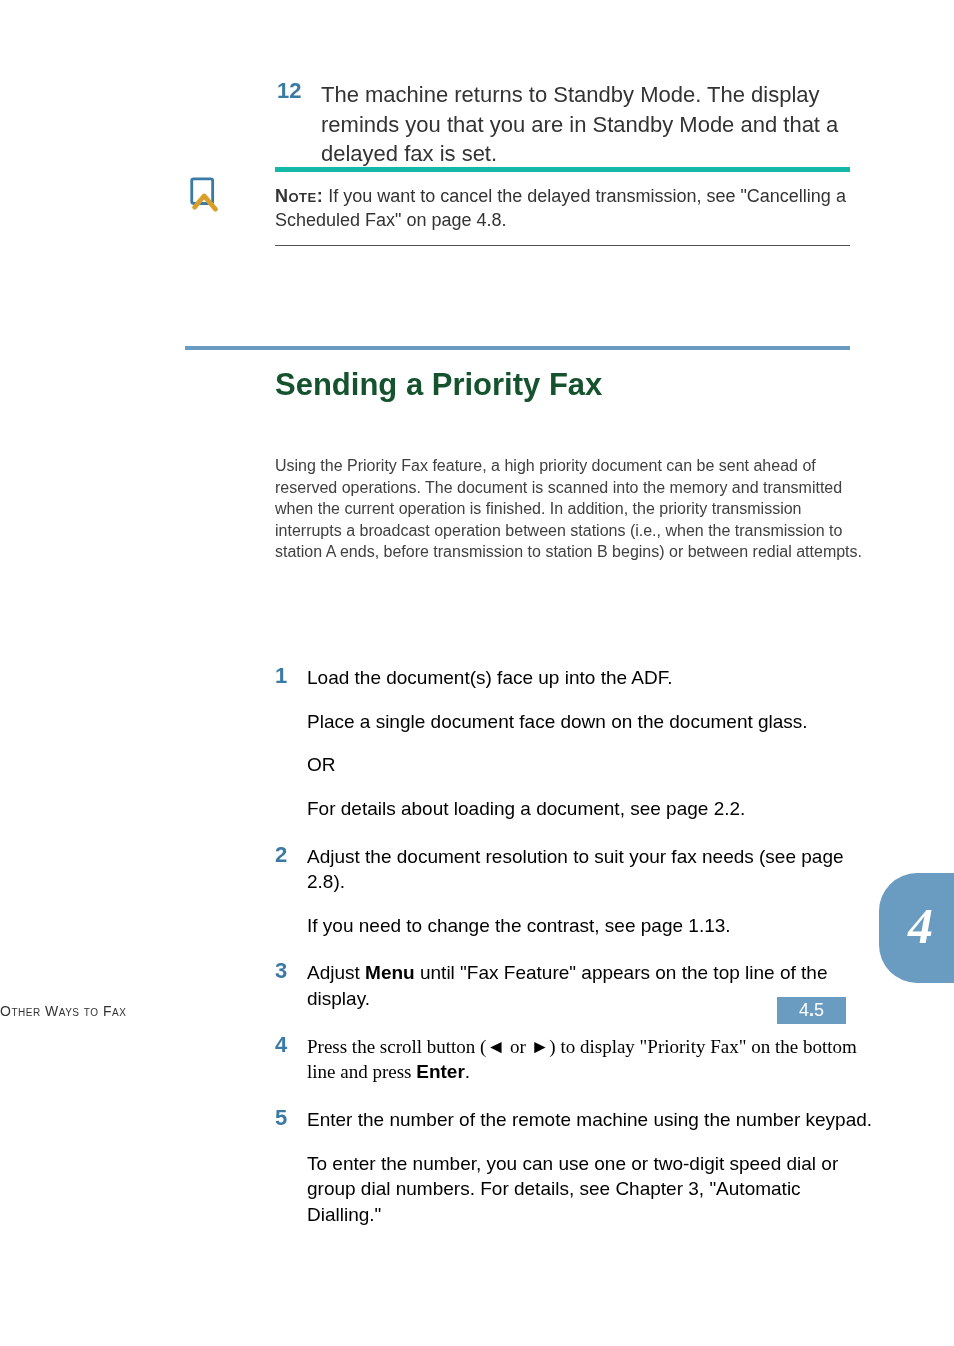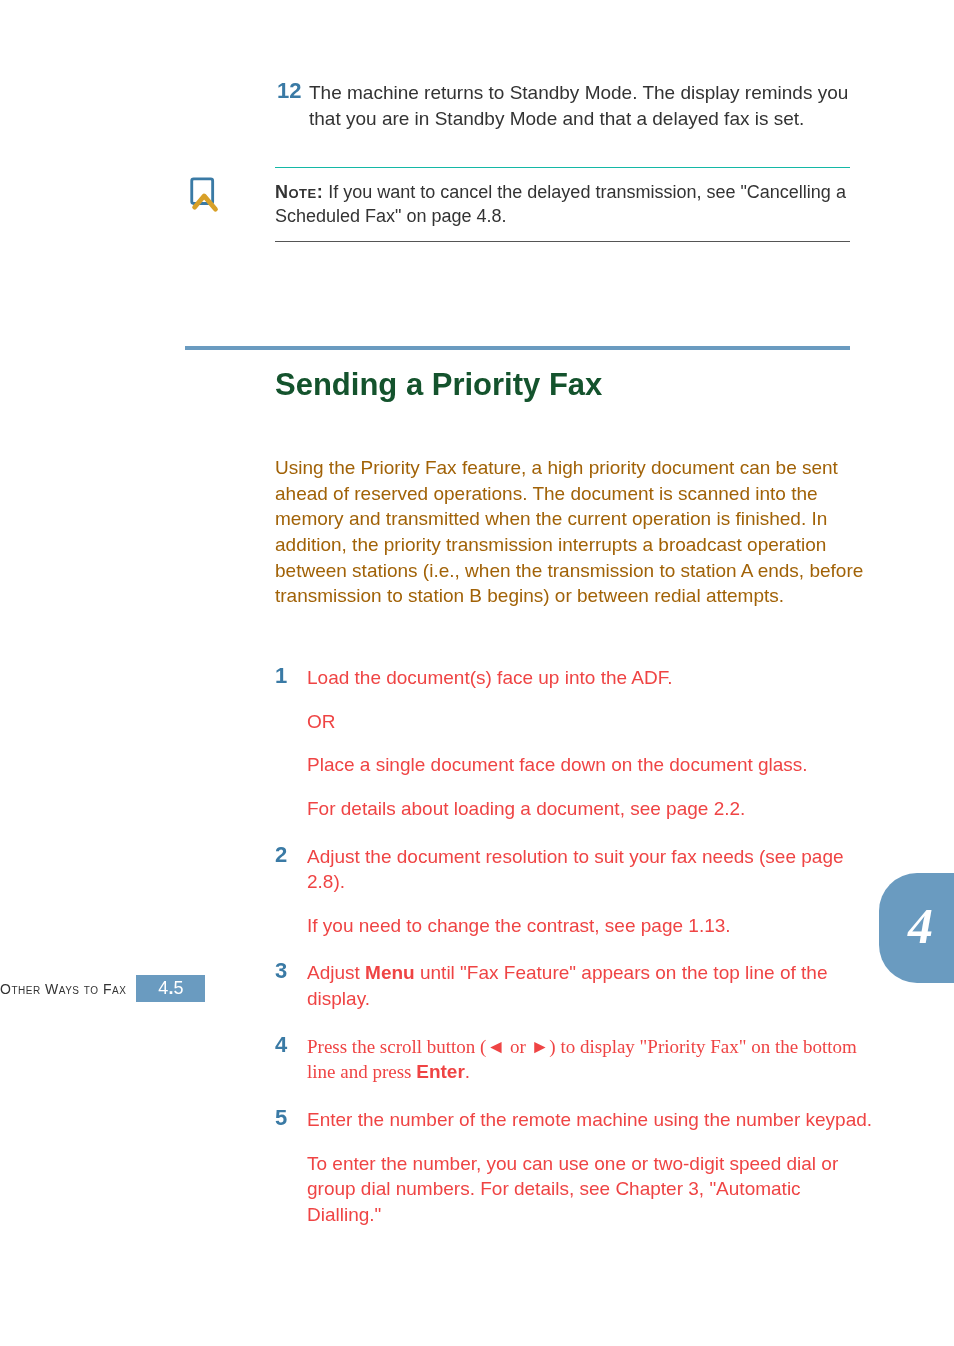--- a/index.html
+++ b/index.html
@@ -26,38 +26,38 @@
   .step12-num {
     position: absolute;
     left: 0;
     top: -2px;
     font-weight: bold;
     font-size: 22px;
     color: #3a7aa5;
     font-family: Verdana, sans-serif;
   }
   .step12-text {
-    margin-left: 32px;
-    font-size: 19px;
+    margin-left: 44px;
+    font-size: 22px;
     line-height: 1.35;
     color: #333;
   }
   .note-icon {
     position: absolute;
     left: 187px;
     top: 175px;
     width: 38px;
     height: 38px;
   }
   .note-box {
     position: absolute;
     left: 275px;
     top: 167px;
     width: 575px;
-    border-top: 1px solid #14b8a6;
+    border-top: 5px solid #14b8a6;
     border-bottom: 1px solid #555;
     padding: 12px 0 12px 0;
   }
   .note-label {
     font-weight: bold;
     font-size: 18px;
     font-variant: small-caps;
     letter-spacing: 0.5px;
   }
   .note-text {
@@ -79,23 +79,23 @@
     font-size: 31px;
     font-weight: bold;
     color: #14532d;
     font-family: Verdana, sans-serif;
   }
   .intro-para {
     position: absolute;
     left: 275px;
     top: 455px;
     width: 595px;
-    font-size: 19px;
-    line-height: 1.35;
-    color: #a16207;
+    font-size: 16px;
+    line-height: 1.35;
+    color: #404040;
   }
   .steps {
     position: absolute;
     left: 275px;
     top: 665px;
     width: 600px;
   }
   .step {
     position: relative;
     margin-bottom: 22px;
@@ -108,21 +108,21 @@
     font-size: 22px;
     color: #3a7aa5;
     font-family: Verdana, sans-serif;
     width: 26px;
     text-align: left;
   }
   .step-body {
     margin-left: 32px;
     font-size: 19px;
     line-height: 1.35;
-    color: #ef4444;
+    color: #000000;
   }
   .step-body p {
     margin: 0 0 18px 0;
   }
   .step-body p:last-child {
     margin-bottom: 0;
   }
   .bold { font-weight: bold; }
   .chapter-tab {
     position: absolute;
@@ -142,24 +142,24 @@
     font-weight: bold;
     font-size: 50px;
     color: #ffffff;
     font-family: Georgia, 'Times New Roman', serif;
     margin-left: 8px;
     margin-top: -4px;
   }
   .footer {
     position: absolute;
     left: 0;
-    bottom: 56px;
+    bottom: 34px;
     width: 954px;
     display: flex;
-    justify-content: flex-start;
+    justify-content: space-between;
     align-items: center;
     padding-right: 108px;
     box-sizing: border-box;
   }
   .footer-label {
     font-size: 14px;
     letter-spacing: 0.5px;
     font-variant: small-caps;
     color: #333;
     margin-right: 10px;
@@ -203,22 +203,22 @@
   <div class="section-heading">Sending a Priority Fax</div>
 
   <div class="intro-para">Using the Priority Fax feature, a high priority document can be sent ahead of reserved operations. The document is scanned into the memory and transmitted when the current operation is finished. In addition, the priority transmission interrupts a broadcast operation between stations (i.e., when the transmission to station A ends, before transmission to station B begins) or between redial attempts.</div>
 
   <div class="steps">
 
     <div class="step">
       <span class="step-num">1</span>
       <div class="step-body">
         <p>Load the document(s) face up into the ADF.</p>
+        <p>Place a single document face down on the document glass.</p>
         <p>OR</p>
-        <p>Place a single document face down on the document glass.</p>
         <p>For details about loading a document, see page 2.2.</p>
       </div>
     </div>
 
     <div class="step">
       <span class="step-num">2</span>
       <div class="step-body">
         <p>Adjust the document resolution to suit your fax needs (see page 2.8).</p>
         <p>If you need to change the contrast, see page 1.13.</p>
       </div>

